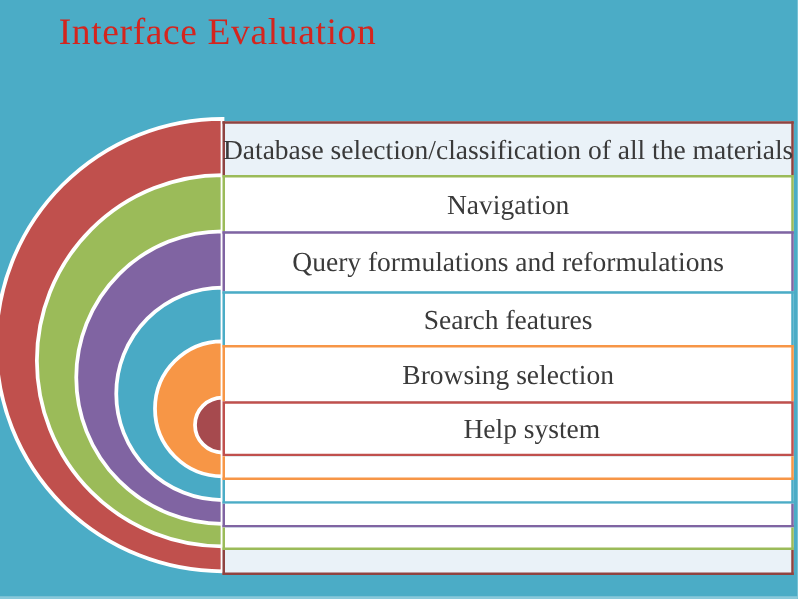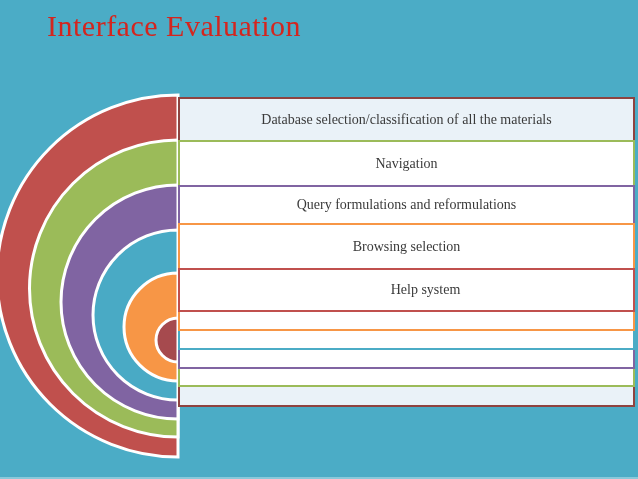--- a/index.html
+++ b/index.html
@@ -42,21 +42,21 @@
     background: var(--bar-fill, #fff);
     border-left: 2px solid var(--bc);
     border-right: 2px solid var(--bc);
     display: flex;
     align-items: center;
     justify-content: center;
   }
   .bar.bt { border-top: 2px solid var(--bc); }
   .bar.bb { border-bottom: 2px solid var(--bc); padding-left: 38px; }
   .bar-label {
-    font-size: 14px;
+    font-size: 22px;
     color: var(--txt-c, #3A3A3A);
     white-space: nowrap;
   }
   .bottom-edge {
     position: absolute;
     left: 0;
     bottom: 0;
     width: 100%;
     height: 2px;
     background: rgba(255,255,255,0.35);
@@ -81,24 +81,27 @@
   <div class="bars">
 
     <div class="bar bt" style="height: 43px; --bc: #8F4340; --bar-fill: #EAF2F8;">
       <span class="bar-label">Database selection/classification of all the materials</span>
     </div>
 
     <div class="bar bt" style="height: 45px; justify-content: center; --bc: #9BBB59; --bar-fill: #FFFFFF;">
       <span class="bar-label">Navigation</span>
     </div>
 
-    <div class="bar bt" style="height: 38px; --bc: #8064A2; --bar-fill: #FFFFFF;">
+    <div class="bar bt" style="height: 48px; --bc: #8064A2; --bar-fill: #FFFFFF;">
       <span class="bar-label">Query formulations and reformulations</span>
     </div>
 
+    <div class="bar bt" style="height: 43px; --bc: #4BACC6; --bar-fill: #FFFFFF;">
+      <span class="bar-label">Search features</span>
+    </div>
 
     <div class="bar bt" style="height: 45px; --bc: #F79646; --bar-fill: #FFFFFF;">
       <span class="bar-label">Browsing selection</span>
     </div>
 
     <div class="bar bt bb" style="height: 44px; --bc: #C0504D; --bar-fill: #FFFFFF;">
       <span class="bar-label">Help system</span>
     </div>
 
     <div class="bar bb" style="height: 19px; --bc: #F79646; --bar-fill: #FFFFFF;"></div>

